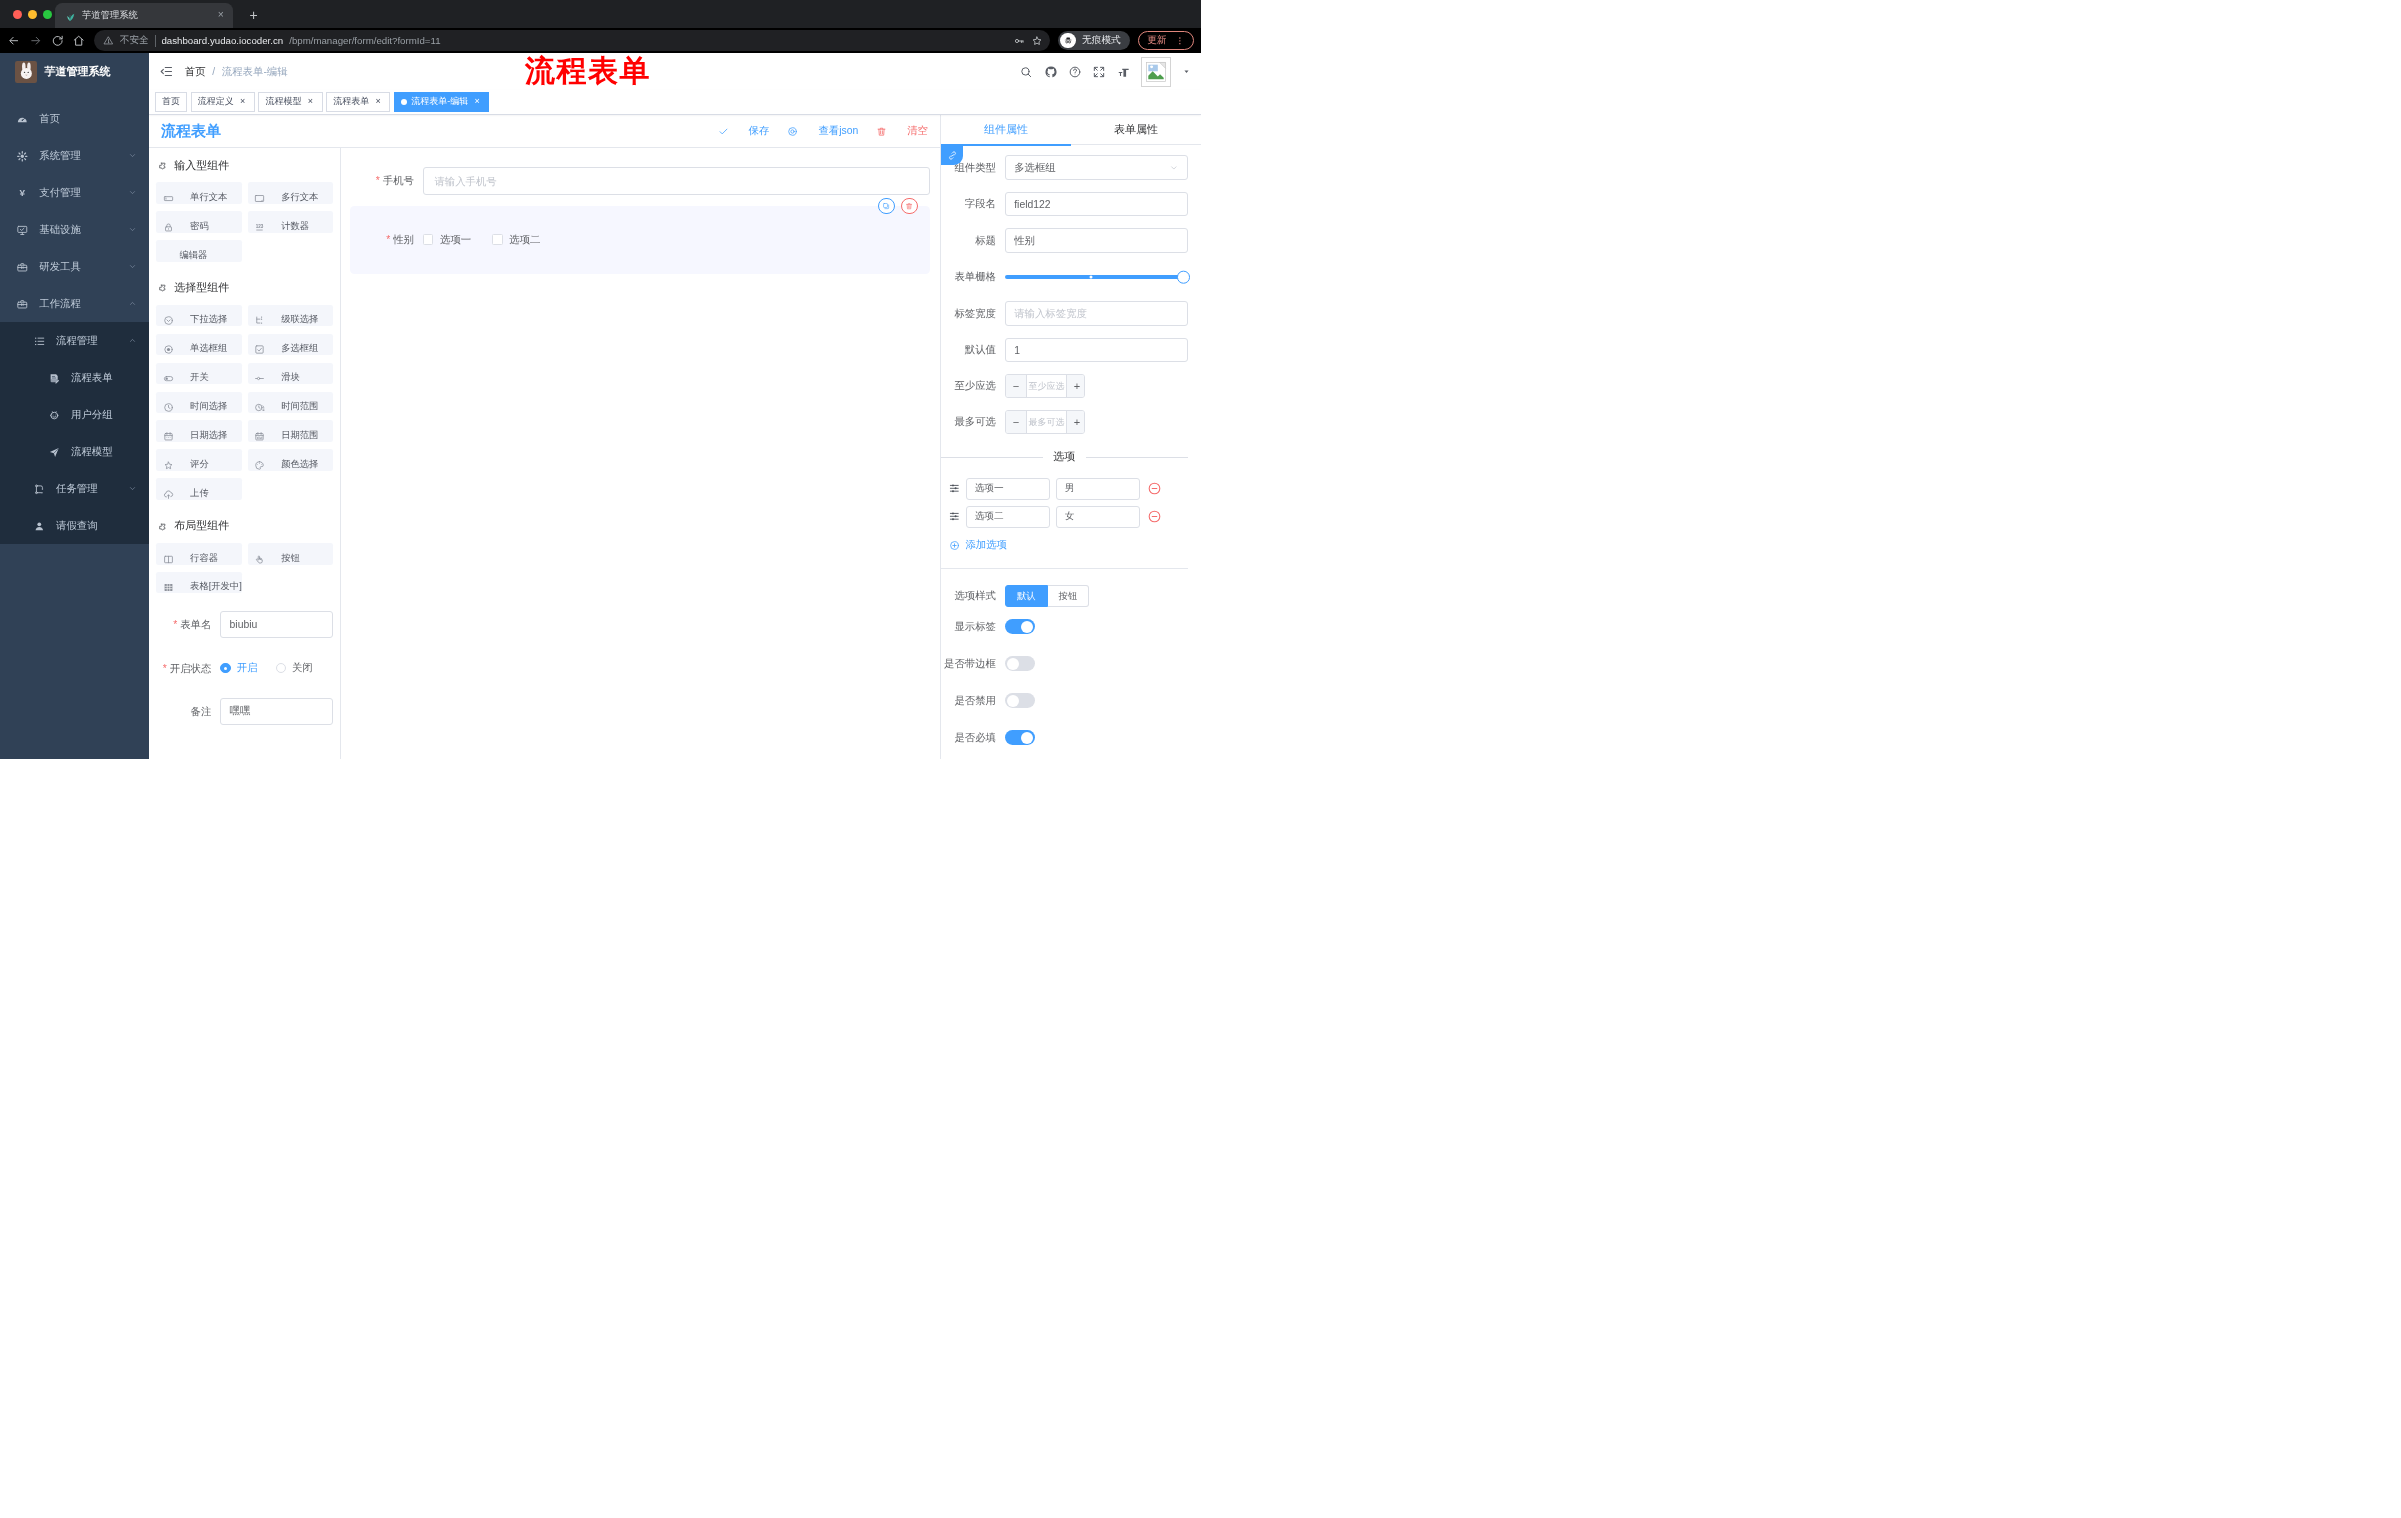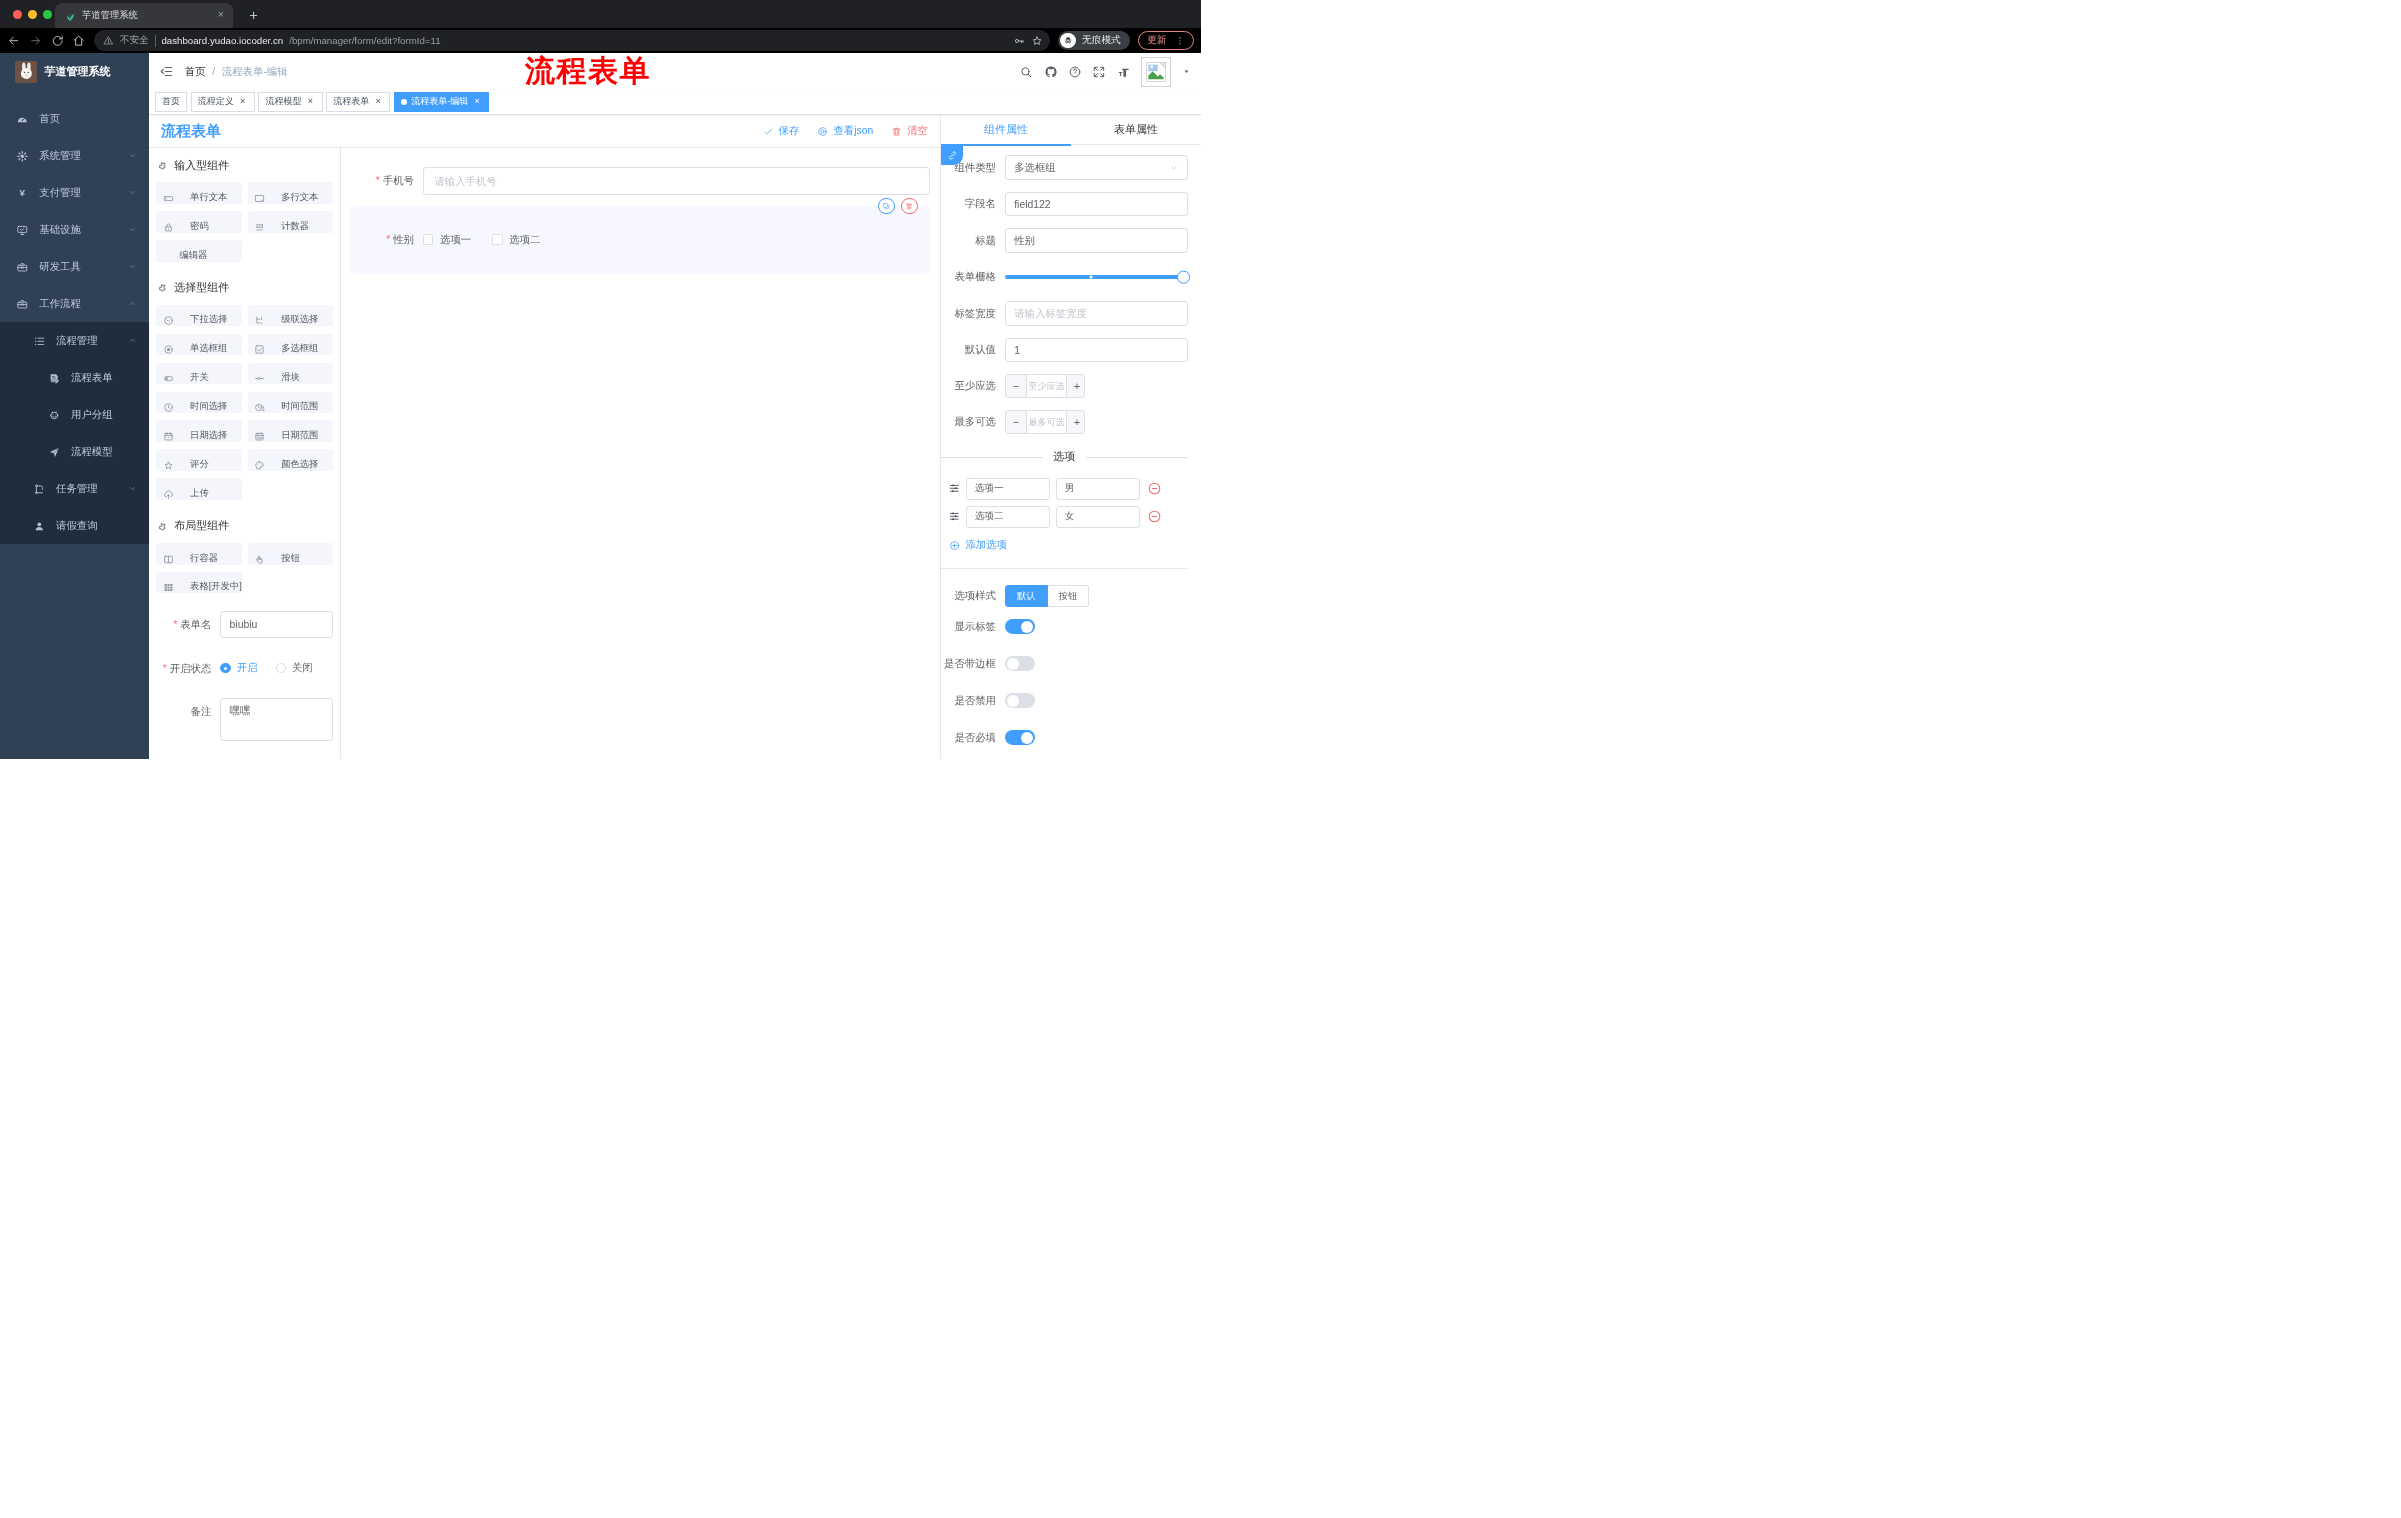--- a/index.html
+++ b/index.html
@@ -79,21 +79,21 @@
   .tag .x{width:10.4px;height:10.4px;line-height:9.7px;text-align:center;border-radius:5.2px;font-size:9px}
   .tag.active{background:#409eff;border-color:#409eff;color:#fff}
 
   
   .workspace{flex:1;display:flex;min-height:0}
   .left-region{flex:1;display:flex;flex-direction:column;min-width:0}
   .designer-header{height:33px;display:flex;align-items:center;padding:0 12px;
     border-bottom:0.7px solid #e4e7ed;flex-shrink:0}
   .dtitle{font-size:15px;font-weight:bold}
   .dactions{margin-left:auto;display:flex;gap:18px;font-size:10.4px;align-items:center}
-  .abtn{display:flex;align-items:center;gap:5px;cursor:pointer}
+  .abtn{display:flex;align-items:center;gap:20px;cursor:pointer}
   .abtn .icon{width:11px;height:11px}
   .dbody{flex:1;display:flex;min-height:0}
 
   .palette{width:192px;border-right:0.7px solid #e4e7ed;padding:9px 7.4px 0 7.4px;flex-shrink:0;
     overflow:hidden}
   .sec-h{display:flex;align-items:center;gap:5.2px;color:#303133;font-size:11px;height:16.3px;
     margin-bottom:9px}
   .sec-h .picon{width:12.6px;height:12.6px;color:#606266}
   .pgrid{display:grid;grid-template-columns:1fr 1fr;gap:7.4px 6px;margin-bottom:18px}
   .pill{height:21.5px;background:#f4f6fb;border-radius:2.2px;display:flex;align-items:flex-end;gap:16px;
@@ -108,21 +108,21 @@
   .req::before{content:"*";color:#f56c6c;margin-right:3px}
   .minput{flex:1;height:27px;border:0.7px solid #dcdfe6;border-radius:3px;padding:0 8.2px;font-size:10.4px;
     color:#606266;width:100%;outline:none;background:#fff;font-family:inherit}
   .radios{display:flex;align-items:center;gap:18px;height:27px}
   .radio-item{display:flex;align-items:center;gap:6px;cursor:pointer}
   .rdot{width:10.4px;height:10.4px;border-radius:50%;border:0.7px solid #dcdfe6;background:#fff;position:relative}
   .radio-item.on .rdot{background:#409eff;border-color:#409eff}
   .radio-item.on .rdot::after{content:"";position:absolute;left:3px;top:3px;width:3px;height:3px;
     border-radius:50%;background:#fff}
   .radio-item.on .rlabel{color:#409eff}
-  .mtextarea{flex:1;height:43px;border:0.7px solid #dcdfe6;border-radius:3px;padding:5.2px 8.2px;
+  .mtextarea{flex:1;height:27px;border:0.7px solid #dcdfe6;border-radius:3px;padding:5.2px 8.2px;
     font-size:10.4px;color:#606266;resize:none;outline:none;font-family:inherit;background:#fff}
 
   .canvas{flex:1;min-width:0;padding:19.3px 10.4px 0 9px;position:relative}
   .crow{display:flex;align-items:center}
   .clabel{width:73px;text-align:right;padding-right:9px;font-size:10.4px;color:#606266;flex-shrink:0;
     white-space:nowrap}
   .cinput{flex:1;height:28px;border:0.7px solid #dcdfe6;border-radius:3px;padding:0 10.4px;font-size:10.4px;
     color:#606266;outline:none;background:#fff;font-family:inherit;width:100%}
   .cinput::placeholder{color:#c0c4cc}
   .sel-block{margin-top:10.4px;background:#f6f7ff;border-radius:4.5px;height:68px;position:relative;

